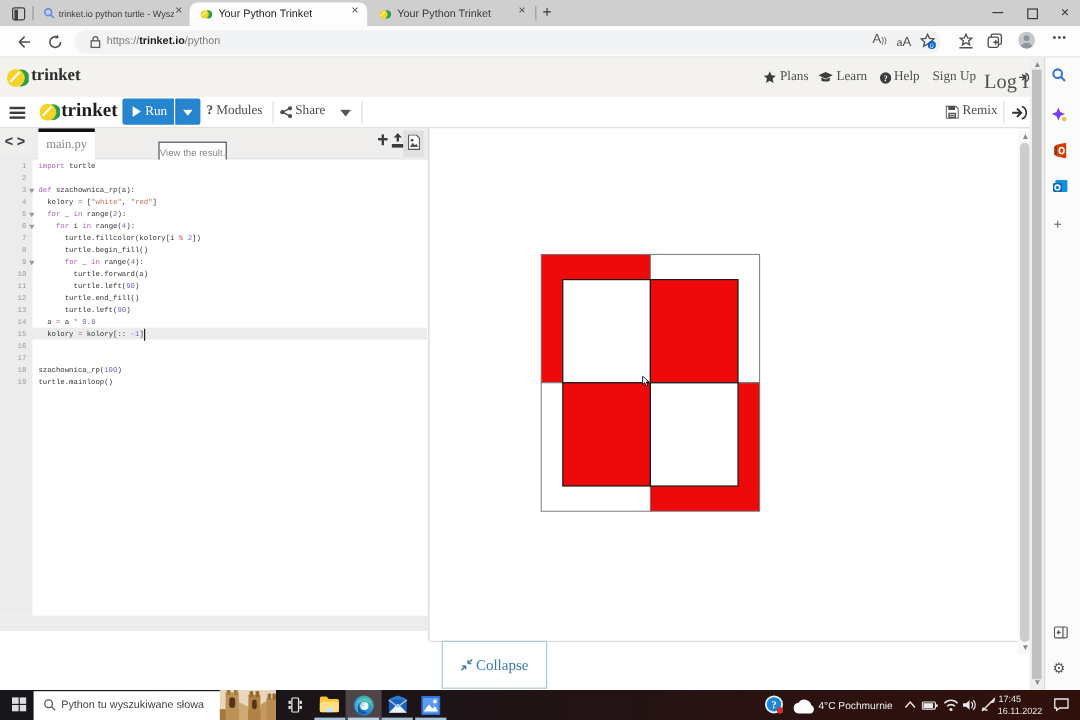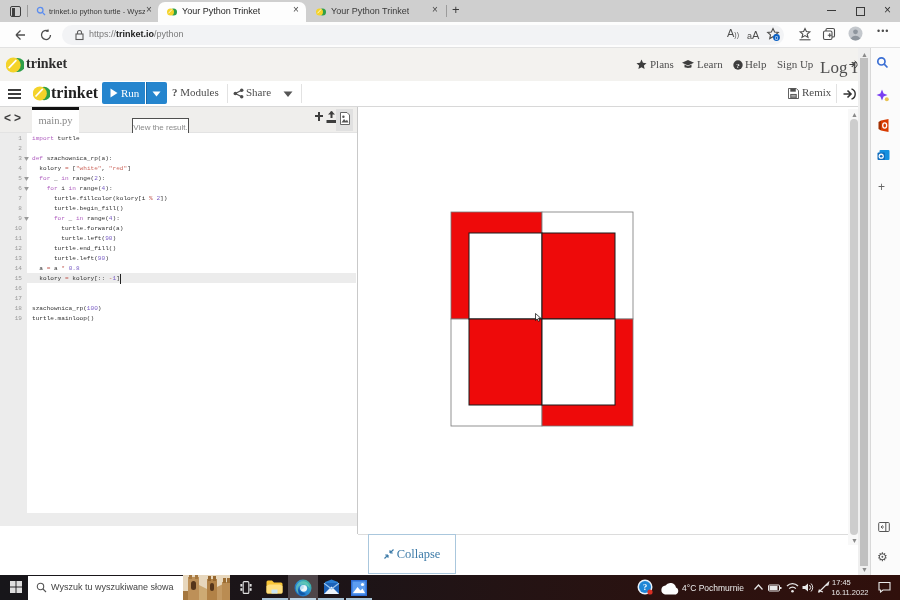--- a/index.html
+++ b/index.html
@@ -344,21 +344,21 @@
     <rect x="0" y="0" width="6" height="6" fill="#dedede"></rect>
     <rect x="7" y="0" width="6" height="6" fill="#dedede"></rect>
     <rect x="0" y="7" width="6" height="6" fill="#dedede"></rect>
     <rect x="7" y="7" width="6" height="6" fill="#dedede"></rect>
   </svg>
 <div class="abs" id="searchbox"></div>
 <svg class="abs" style="left:36px;top:582px;" width="11" height="11" viewBox="0 0 11 11">
     <circle cx="4.5" cy="4.5" r="3.2" fill="none" stroke="#555" stroke-width="1.1"></circle>
     <line x1="7" y1="7" x2="10" y2="10" stroke="#555" stroke-width="1.1"></line>
   </svg>
-<div class="abs" style="left:51px;top:582px;font-size:9px;color:#444;">Wyszuk tu wyszukiwane słowa</div>
+<div class="abs" style="left:51px;top:582px;font-size:9px;color:#444;">Python tu wyszukiwane słowa</div>
 
 <svg class="abs" style="left:183px;top:575px;" width="47" height="25" viewBox="0 0 47 25">
   <rect x="0" y="0" width="47" height="25" fill="#e7d7bd"></rect>
   <rect x="0" y="16" width="47" height="9" fill="#a5773f"></rect>
   <rect x="5" y="2" width="11" height="23" fill="#bd9058"></rect>
   <rect x="6" y="0" width="3" height="4" fill="#a5773f"></rect>
   <rect x="12" y="0" width="3" height="4" fill="#a5773f"></rect>
   <rect x="8" y="6" width="5" height="9" rx="2.5" fill="#55351a"></rect>
   <path d="M16 10 L24 14 V25 H16Z" fill="#cdaa74"></path>
   <rect x="24" y="4" width="10" height="21" fill="#b28247"></rect>

